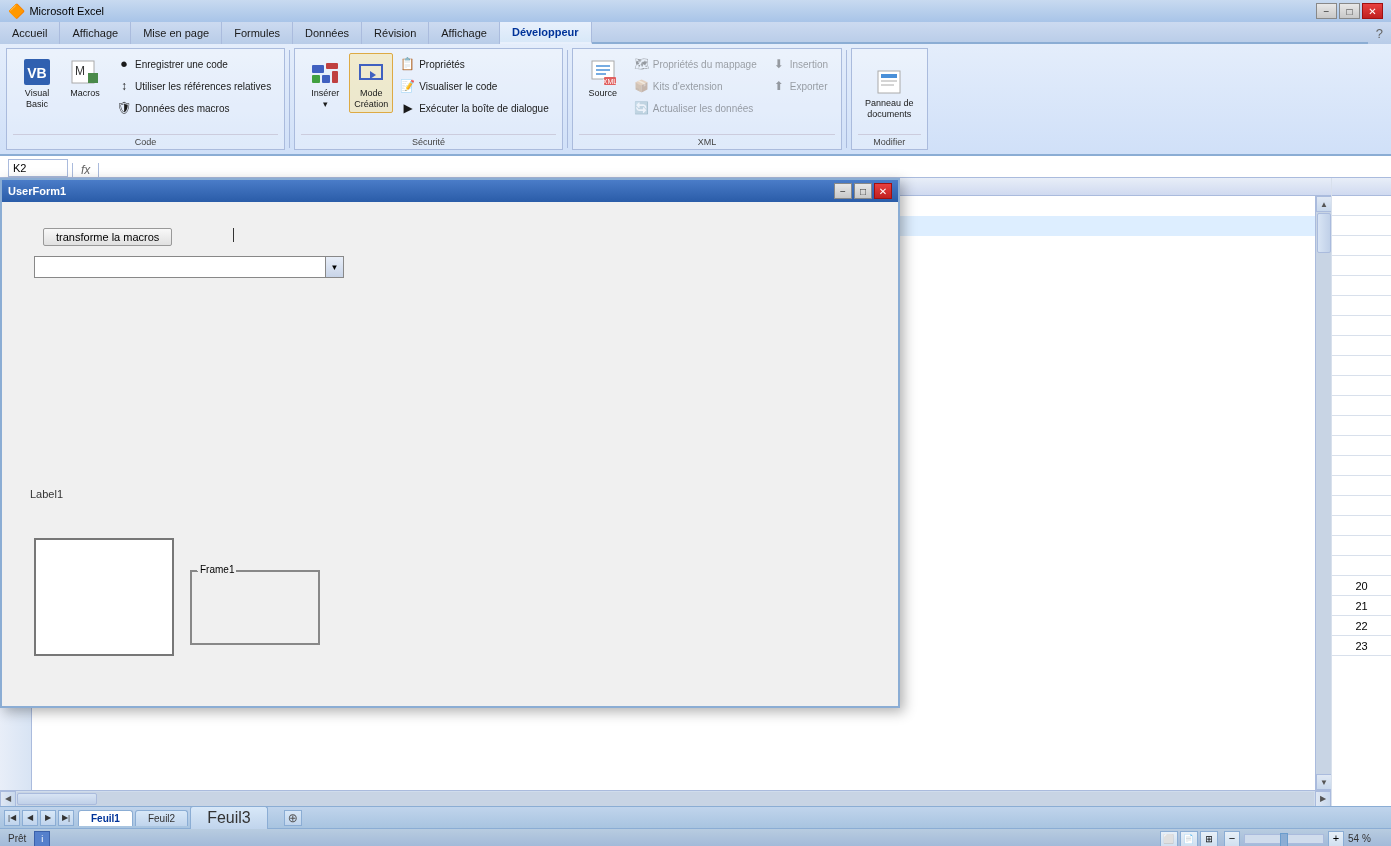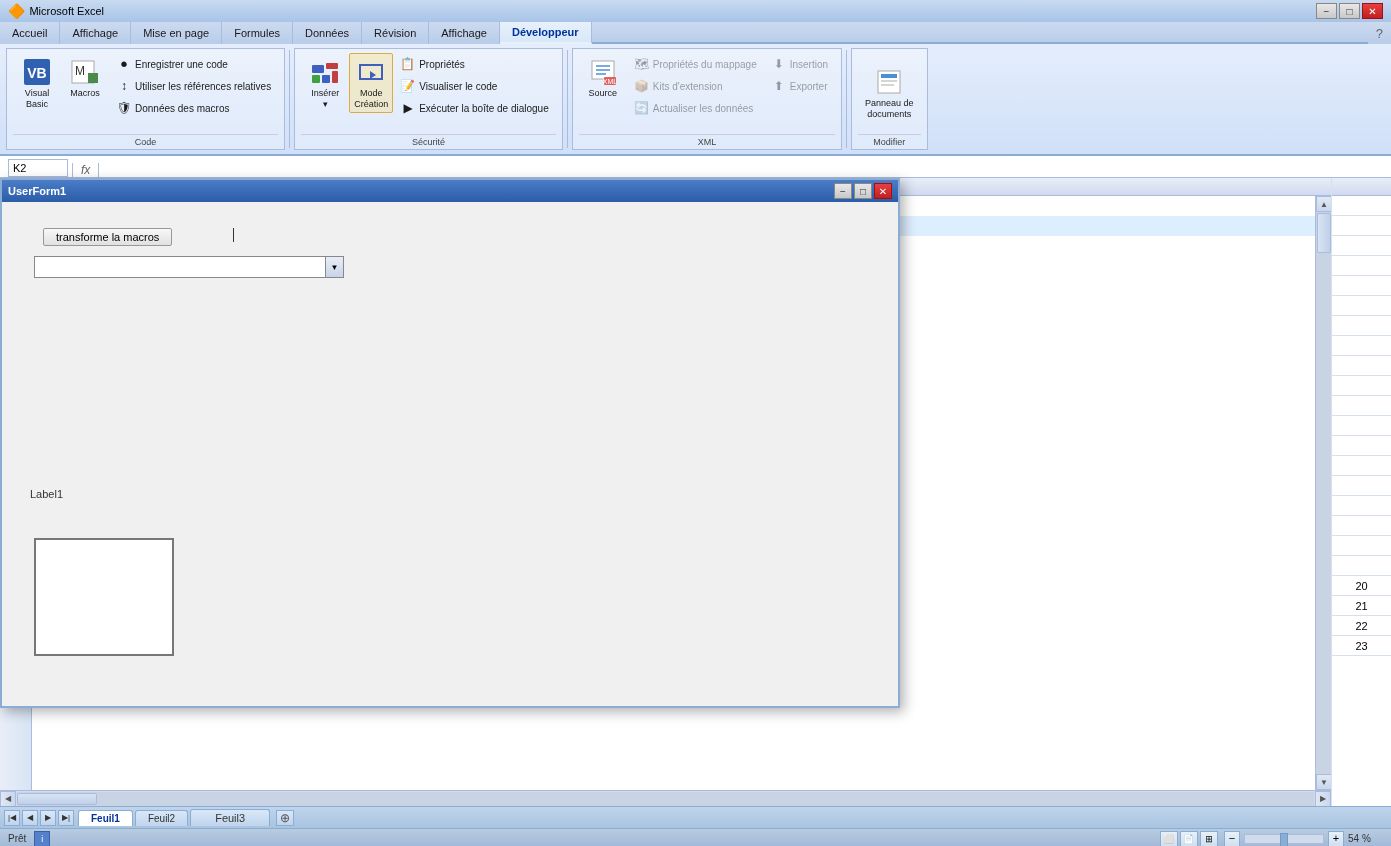--- a/index.html
+++ b/index.html
@@ -616,36 +616,44 @@
 
         <div style="position:absolute;top:38px;left:16px;width:310px;height:22px;border:1px solid #888;background:white;display:flex;align-items:center;">
           <div style="flex:1;"></div>
           <div style="width:18px;height:20px;background:linear-gradient(to bottom,#e8eef8,#c8d4e8);border-left:1px solid #888;display:flex;align-items:center;justify-content:center;font-size:8px;cursor:pointer;">▼</div>
         </div>
 
         <div style="position:absolute;top:270px;left:12px;font-size:11px;color:#333;">Label1</div>
 
         <div style="position:absolute;top:320px;left:16px;width:140px;height:118px;border:2px solid #777;background:white;overflow:hidden;"></div>
 
+        <div style="position:absolute;top:352px;left:172px;width:130px;height:75px;border:1px solid #888;background:transparent;position:absolute;">
+          <div style="position:relative;">
+            <div style="position:absolute;top:-7px;left:6px;font-size:10px;color:#333;background:#f0f0f0;padding:0 2px;">Frame1</div>
+          </div>
+          <div style="width:128px;height:73px;border:1px solid #888;position:relative;">
+            <span style="position:absolute;top:-8px;left:6px;font-size:10px;background:#f0f0f0;padding:0 2px;">Frame1</span>
+          </div>
+        </div>
 
       </div>
     </div>
   </div>
 </div>
 
 <div style="display:flex;align-items:center;height:22px;background:linear-gradient(to bottom,#c0d4ec,#a8c4e0);border-top:1px solid #8badd4;">
   <div style="display:flex;align-items:center;gap:2px;padding:0 4px;">
     <button style="width:16px;height:16px;display:flex;align-items:center;justify-content:center;cursor:pointer;border:1px solid #8badd4;background:linear-gradient(to bottom,#d8e8f8,#c0d4ec);font-size:8px;color:#333;">|◀</button>
     <button style="width:16px;height:16px;display:flex;align-items:center;justify-content:center;cursor:pointer;border:1px solid #8badd4;background:linear-gradient(to bottom,#d8e8f8,#c0d4ec);font-size:8px;color:#333;">◀</button>
     <button style="width:16px;height:16px;display:flex;align-items:center;justify-content:center;cursor:pointer;border:1px solid #8badd4;background:linear-gradient(to bottom,#d8e8f8,#c0d4ec);font-size:8px;color:#333;">▶</button>
     <button style="width:16px;height:16px;display:flex;align-items:center;justify-content:center;cursor:pointer;border:1px solid #8badd4;background:linear-gradient(to bottom,#d8e8f8,#c0d4ec);font-size:8px;color:#333;">▶|</button>
   </div>
   <div style="padding:2px 12px;font-size:10px;cursor:pointer;border:1px solid #8badd4;border-bottom:none;border-radius:3px 3px 0 0;background:white;color:#003399;font-weight:bold;margin-right:2px;">Feuil1</div>
   <div style="padding:2px 12px;font-size:10px;cursor:pointer;border:1px solid #8badd4;border-bottom:none;border-radius:3px 3px 0 0;background:linear-gradient(to bottom,#d8e8f8,#c0d4ec);color:#333;margin-right:2px;">Feuil2</div>
-  <div style="padding:2px 24px;font-size:11px;cursor:pointer;border:1px solid #8badd4;border-bottom:none;border-radius:3px 3px 0 0;background:linear-gradient(to bottom,#d8e8f8,#c0d4ec);color:#333;margin-right:2px;">Feuil3</div>
+  <div style="padding:2px 16px;font-size:16px;cursor:pointer;border:1px solid #8badd4;border-bottom:none;border-radius:3px 3px 0 0;background:linear-gradient(to bottom,#d8e8f8,#c0d4ec);color:#333;margin-right:12px;">Feuil3</div>
   <button style="width:18px;height:16px;margin-left:4px;background:linear-gradient(to bottom,#d8e8f8,#c0d4ec);border:1px solid #8badd4;font-size:12px;cursor:pointer;color:#555;display:flex;align-items:center;justify-content:center;">⊕</button>
   <div style="flex:1;"></div>
 </div>
 
 <div style="height:20px;background:linear-gradient(to bottom,#b8cce0,#a0b8d8);border-top:1px solid #8badd4;display:flex;align-items:center;padding:0 8px;justify-content:space-between;font-size:10px;color:#333;">
   <div style="display:flex;align-items:center;gap:8px;">
     <span>Prêt</span>
     <div style="width:16px;height:16px;background:#5580cc;border:1px solid #3a60aa;display:flex;align-items:center;justify-content:center;">
       <span style="font-size:9px;color:white;">i</span>
     </div>

